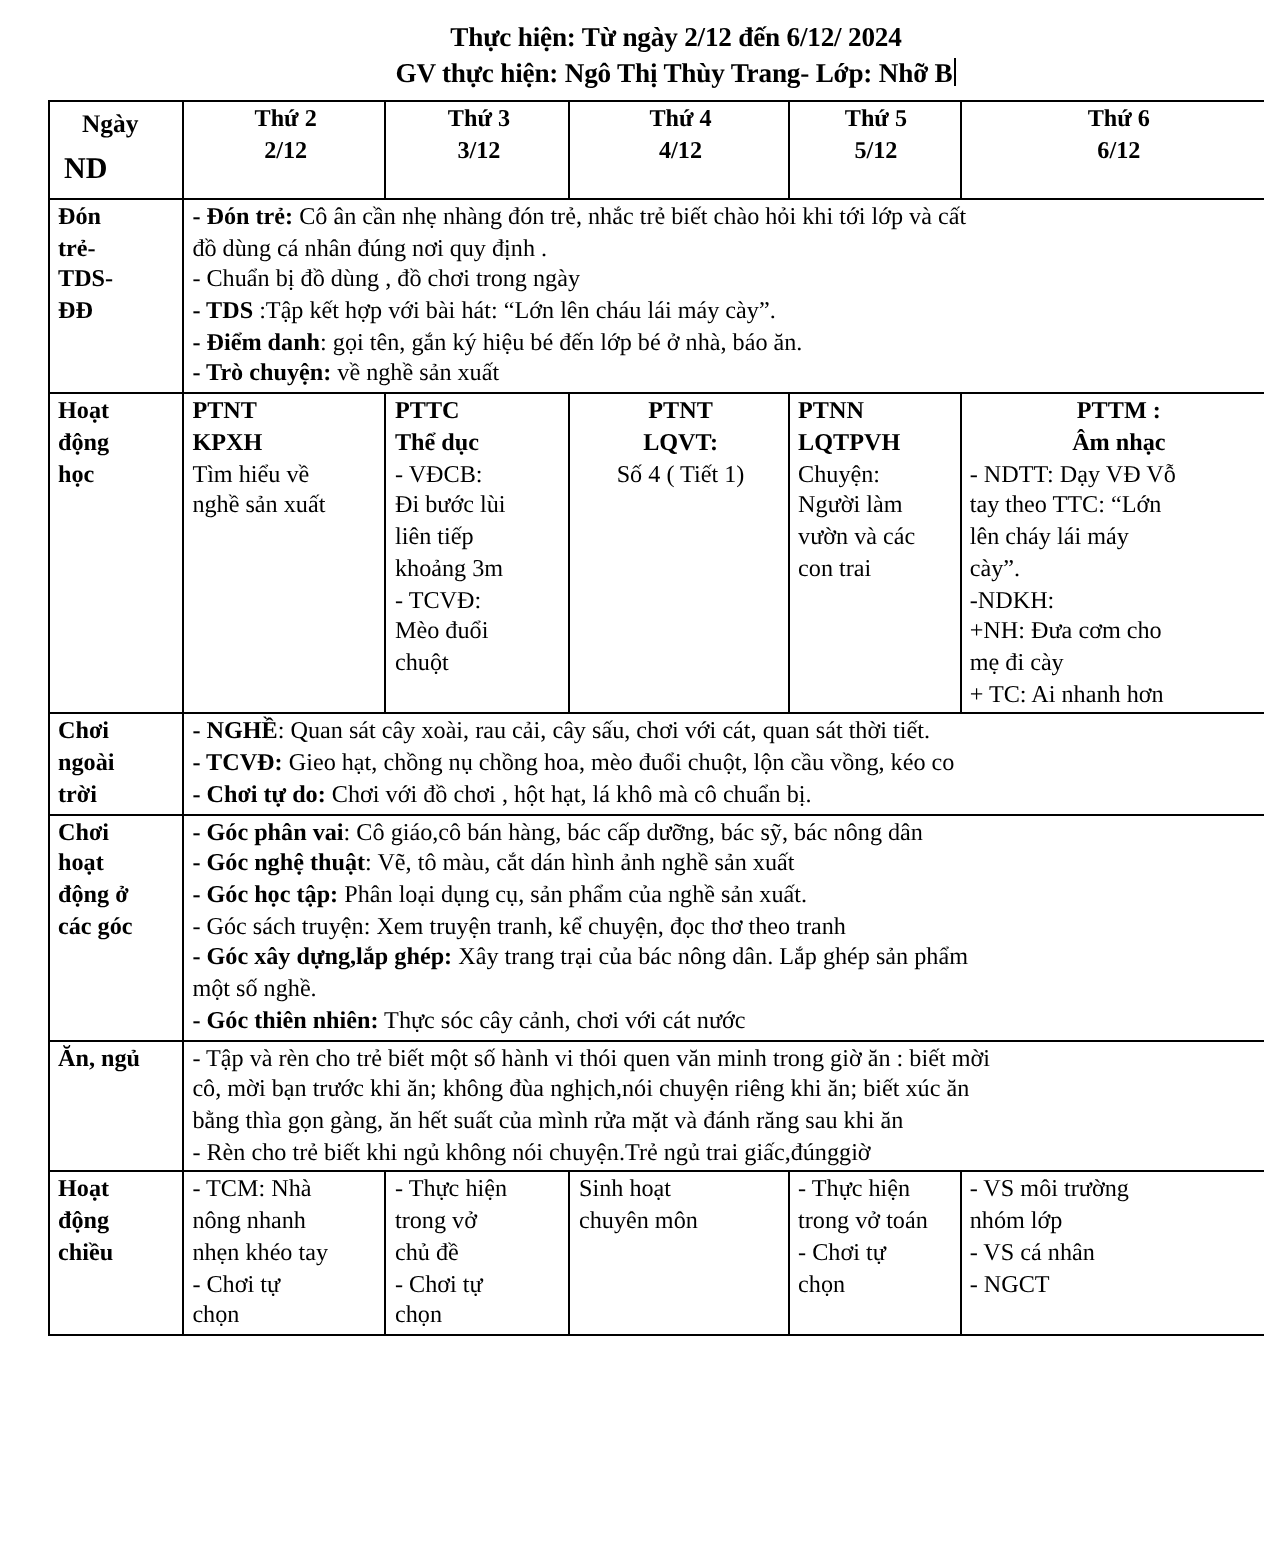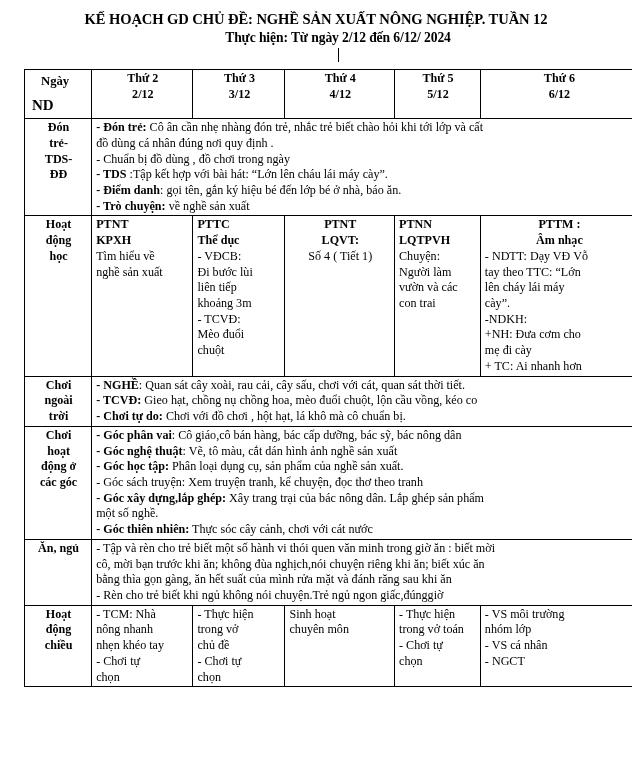--- a/index.html
+++ b/index.html
@@ -62,21 +62,20 @@
   }
   
   col.c0 { width: 65px; }
   col.c1 { width: 98px; }
   col.c2 { width: 89px; }
   col.c3 { width: 106px; }
   col.c4 { width: 83px; }
   col.c5 { width: 152px; }
 
   td.rowlabel {
-    text-align: center;
     vertical-align: middle;
     font-weight: bold;
     font-size: 12.6px;
     line-height: 1.34;
     padding-left: 2px;
     padding-right: 2px;
   }
   td.head {
     text-align: center;
     vertical-align: middle;
@@ -115,23 +114,22 @@
   }
   .cellhead.ctr { text-align: center; }
   td.wide { padding-left: 5px; }
 </style>
 </head>
 <body>
 
 <div class="page">
 
   <div class="doc-header">
-    <div class="title-line main">KẾ HOẠCH GD CHỦ ĐỀ: NGHỀ SẢN XUẤT NÔNG NGHIỆP. TUẦN 12</div>
     <div class="title-line sub">Thực hiện: Từ ngày  2/12 đến 6/12/ 2024</div>
-    <div class="title-line sub"><span class="caret"></span></div>
+    <div class="title-line sub"><span>GV thực hiện: Ngô Thị Thùy Trang- Lớp: Nhỡ B</span><span class="caret"></span></div>
   </div>
 
   <table class="plan">
     <colgroup>
       <col class="c0">
         <col class="c1">
         <col class="c2">
         <col class="c3">
         <col class="c4">
         <col class="c5">
@@ -263,21 +261,21 @@
       </tr>
 
       <tr>
         <td class="rowlabel">
           <span class="ln">Ăn, ngủ</span>
         </td>
         <td class="wide" colspan="5">
           <span class="ln"><span>- Tập và rèn cho trẻ biết một số hành vi thói quen văn minh trong giờ ăn : biết mời</span></span>
           <span class="ln"><span>cô, mời bạn trước khi ăn; không đùa nghịch,nói chuyện riêng khi ăn; biết xúc ăn</span></span>
           <span class="ln"><span>bằng thìa gọn gàng, ăn hết suất của mình rửa mặt và đánh răng sau khi ăn</span></span>
-          <span class="ln"><span>- Rèn cho trẻ biết khi ngủ  không nói chuyện.Trẻ ngủ ngon giấc,đúnggiờ</span></span>
+          <span class="ln"><span>- Rèn cho trẻ biết khi ngủ  không nói chuyện.Trẻ ngủ trai giấc,đúnggiờ</span></span>
         </td>
       </tr>
 
       <tr>
         <td class="rowlabel">
           <span class="ln">Hoạt</span>
           <span class="ln">động</span>
           <span class="ln">chiều</span>
         </td>
         <td>

